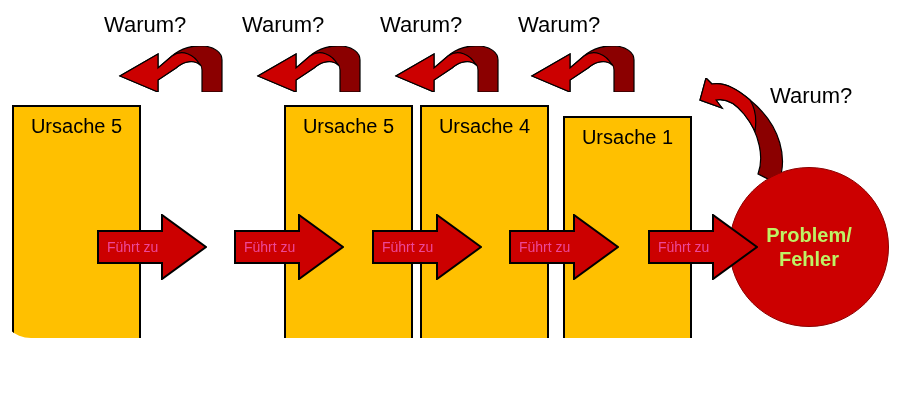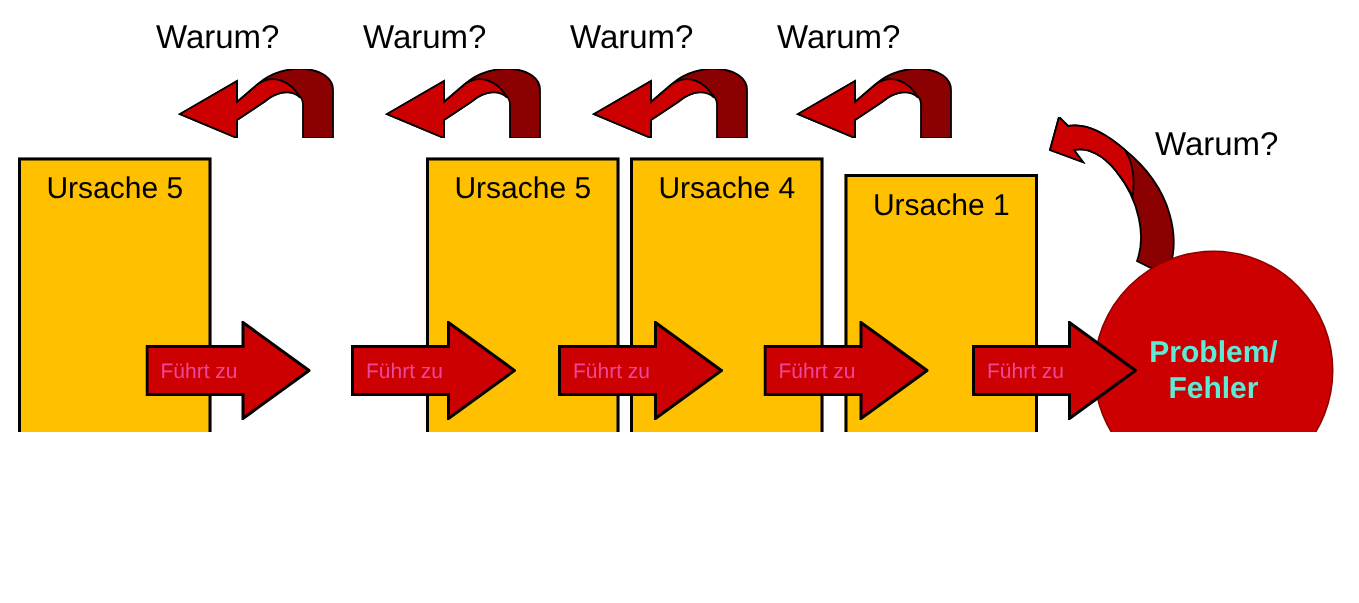--- a/index.html
+++ b/index.html
@@ -3,24 +3,25 @@
 <meta charset="utf-8">
 <style>
   html, body {
     margin: 0;
     padding: 0;
     background: #ffffff;
   }
   #stage {
     position: relative;
     width: 906px;
-    height: 288px;
+    height: 338px;
     background: #ffffff;
     overflow: hidden;
     font-family: "Liberation Sans", sans-serif;
+    border-radius: 31px;
   }
   .cause-box {
     position: absolute;
     background: #FFC000;
     border: 2px solid #000000;
     box-sizing: border-box;
   }
   .cause-label {
     position: absolute;
     top: 8px;
@@ -60,21 +61,21 @@
     position: absolute;
     border-radius: 50%;
     background: #CC0000;
     border: 1px solid #8B0000;
     box-sizing: border-box;
     display: flex;
     align-items: center;
     justify-content: center;
   }
   .problem-text {
-    color: #5eead4;
+    color: #bef264;
     font-weight: bold;
     font-size: 20px;
     line-height: 24px;
     text-align: center;
     font-family: "Liberation Sans", sans-serif;
   }
 </style>
 </head>
 <body>
 

